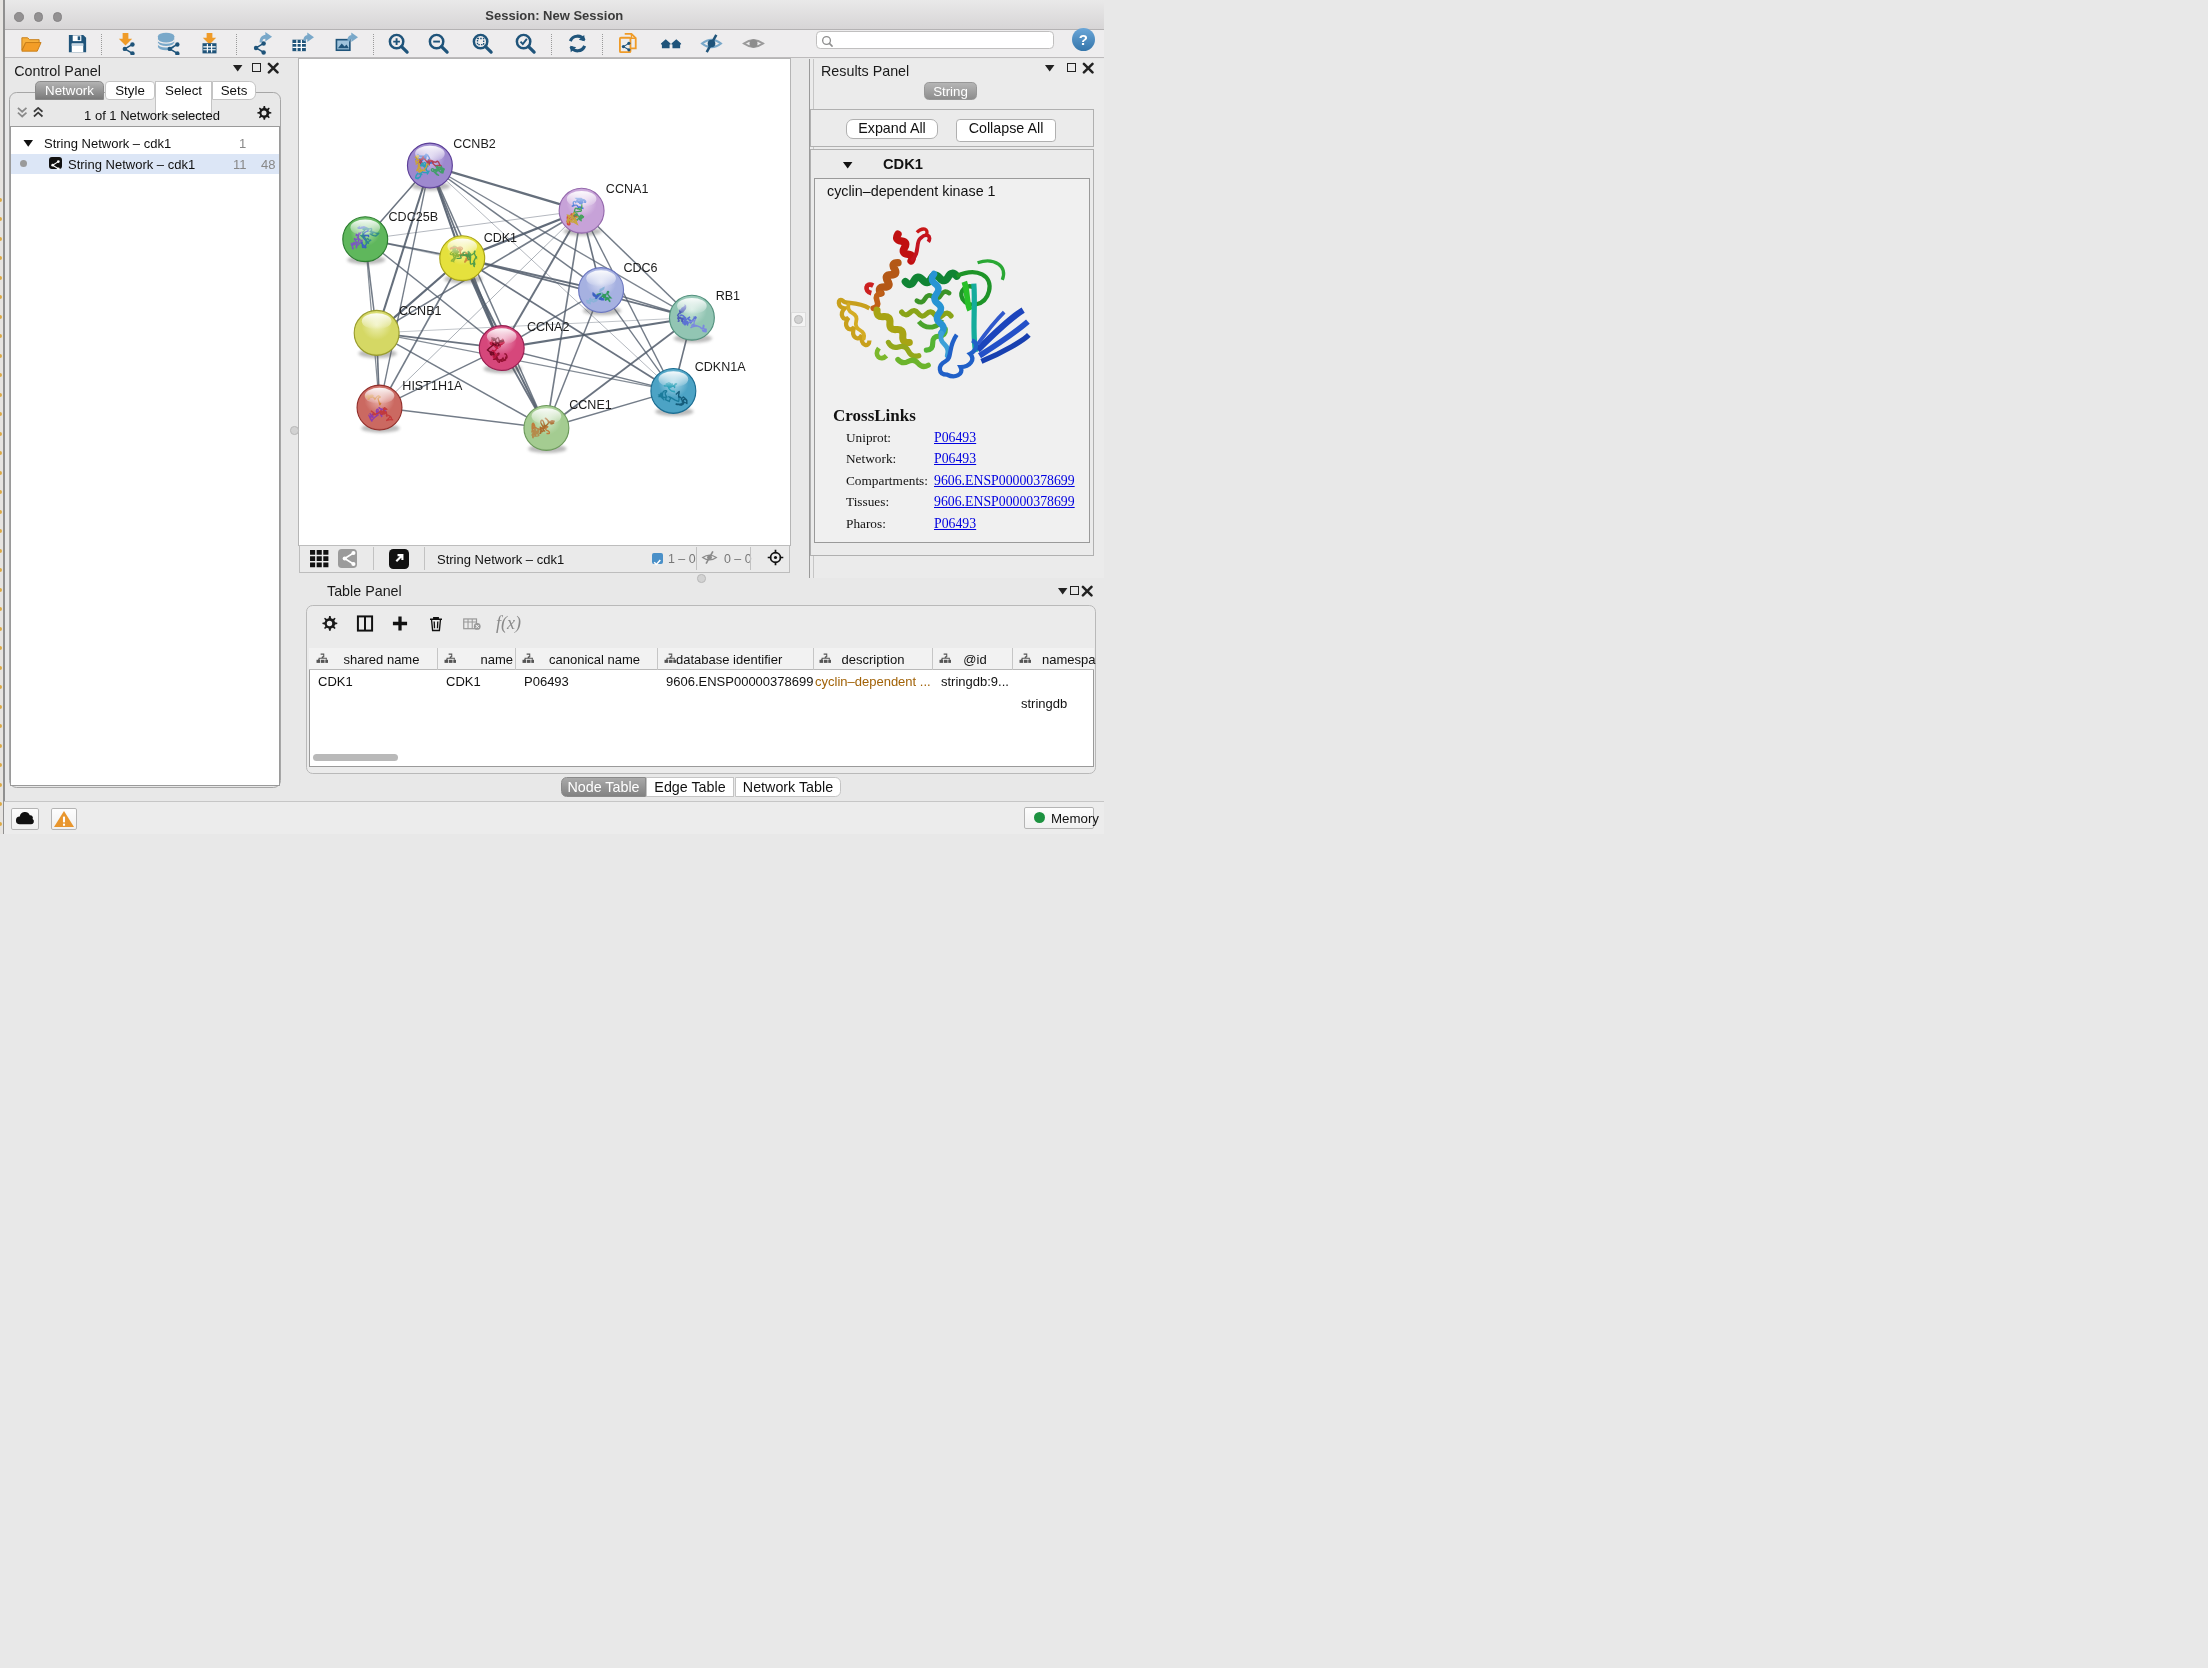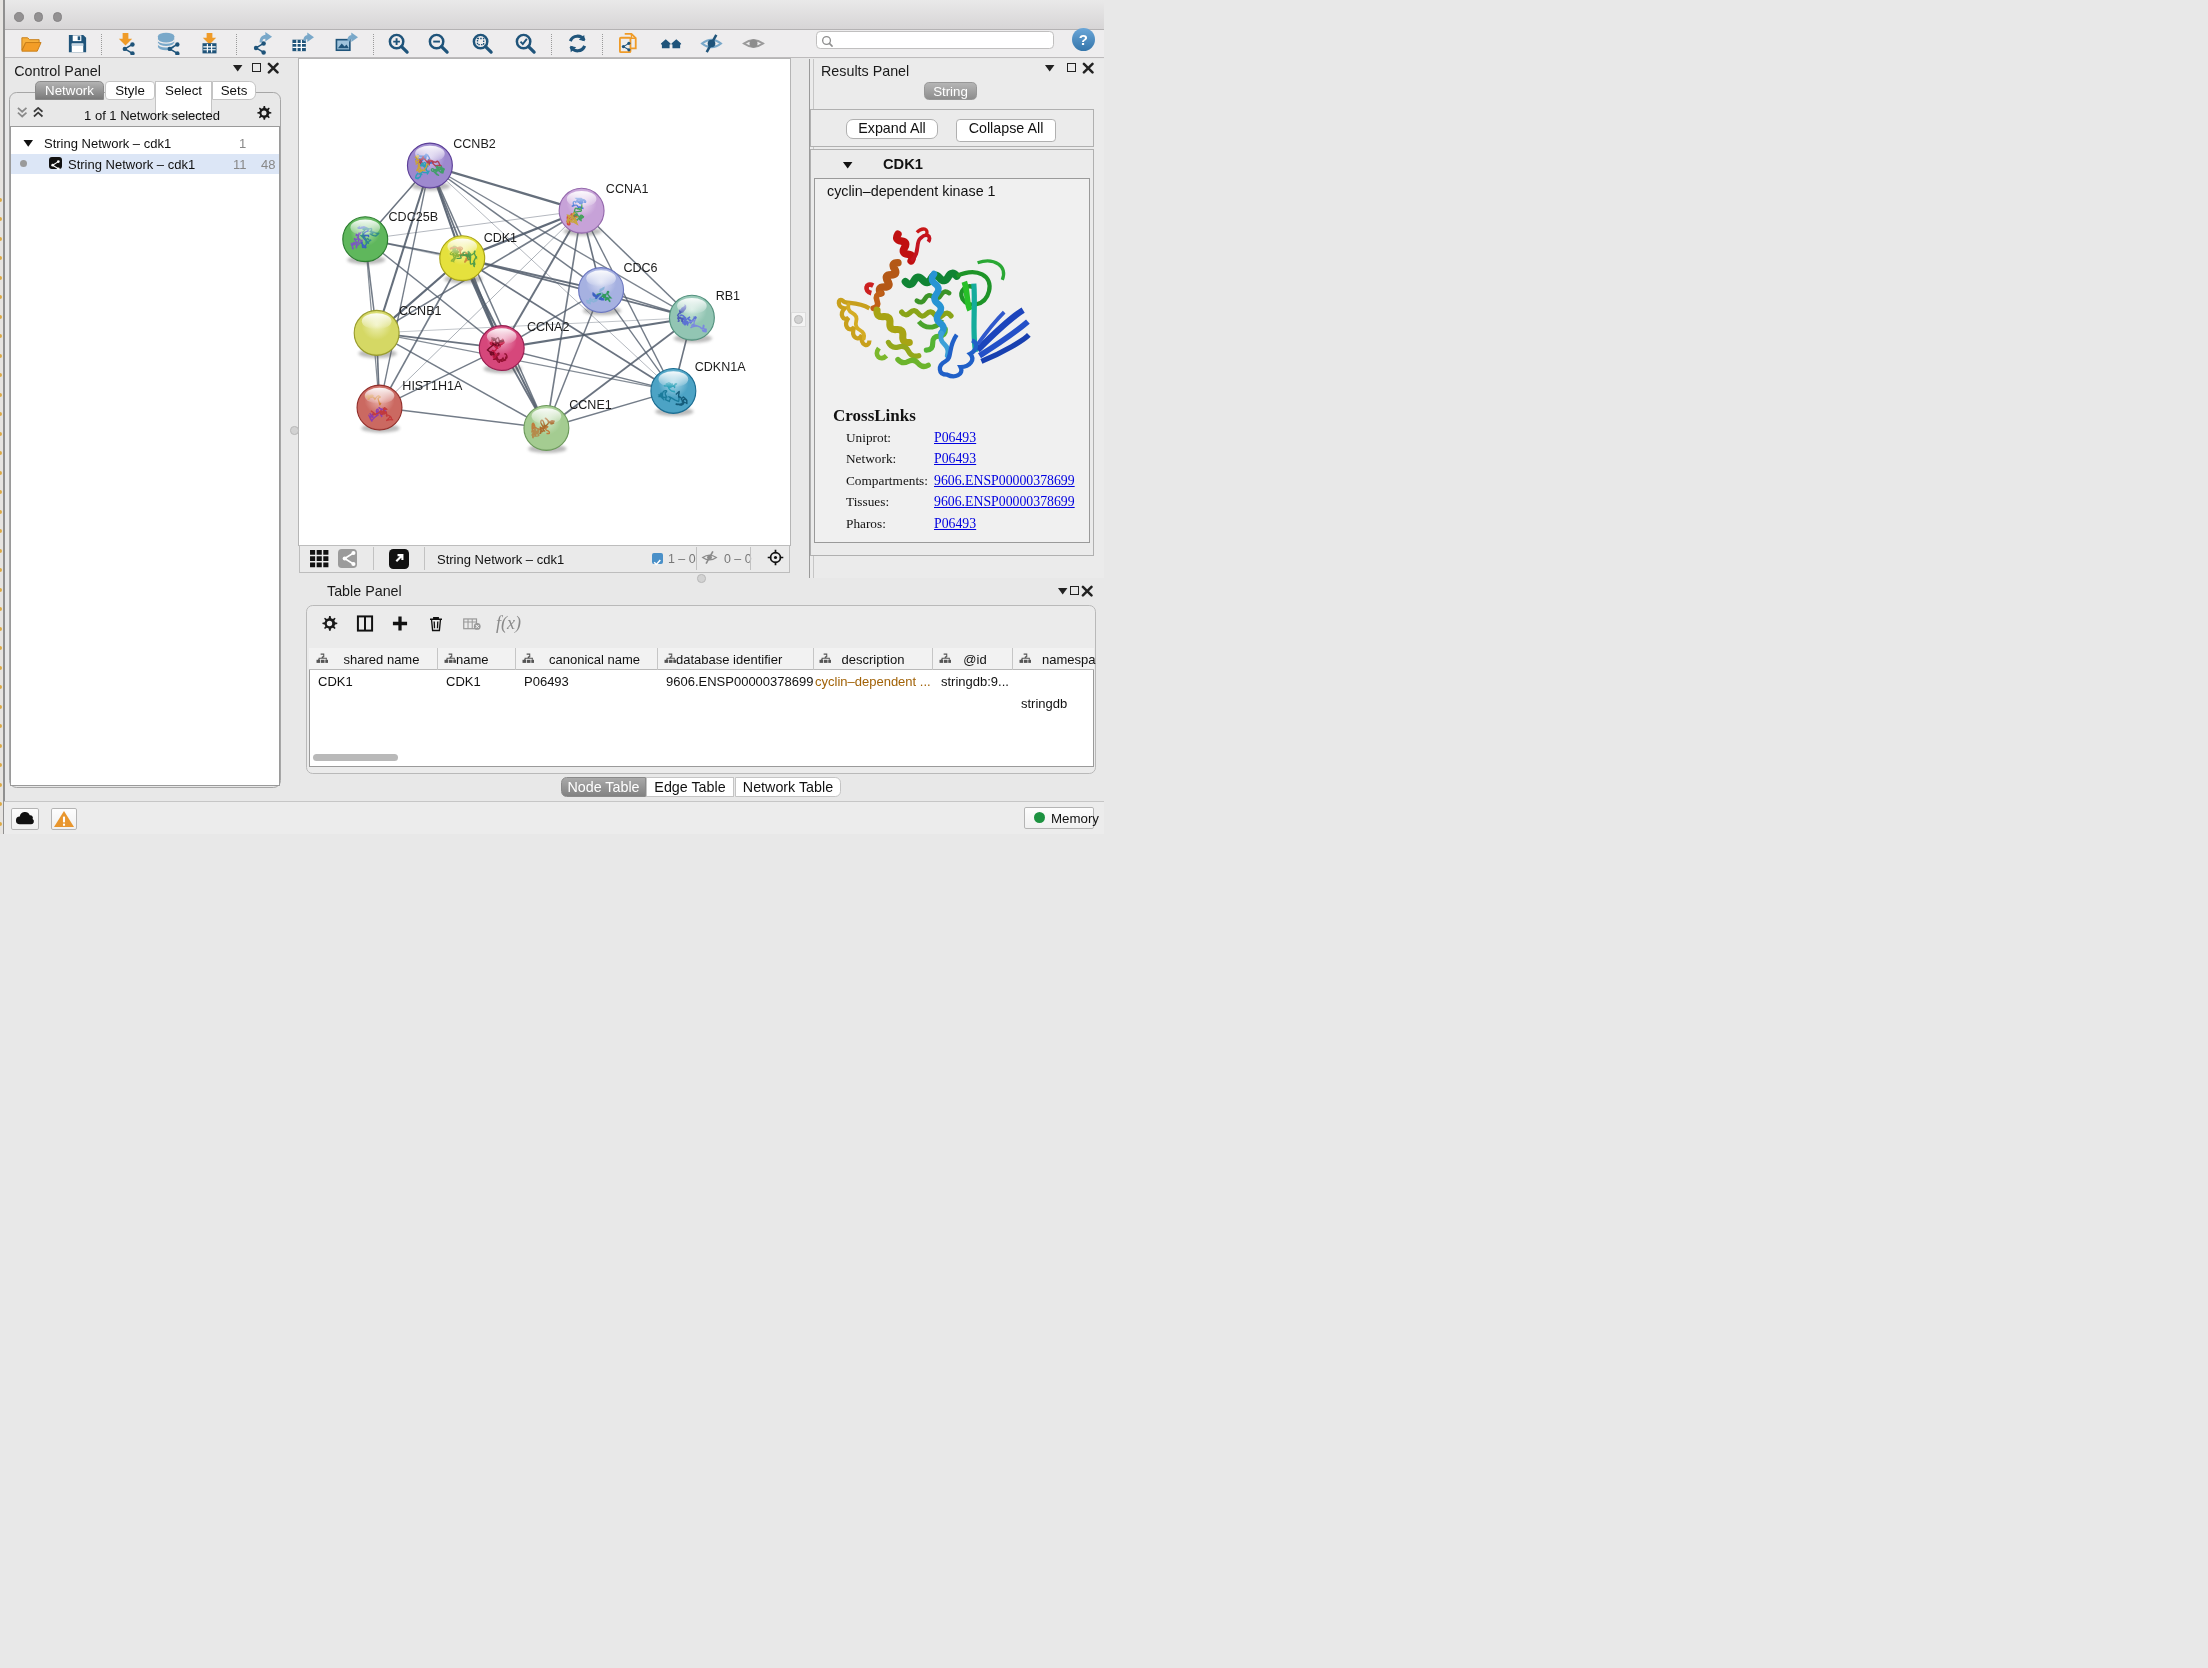--- a/index.html
+++ b/index.html
@@ -38,20 +38,21 @@
 <div class="abs" style="left:0;top:744px;width:2.4px;height:3.8px;border-radius:0 1.9px 1.9px 0;background:#ddab45"></div>
 <div class="abs" style="left:0;top:763px;width:2.4px;height:3.8px;border-radius:0 1.9px 1.9px 0;background:#ddab45"></div>
 <div class="abs" style="left:0;top:783px;width:2.4px;height:3.8px;border-radius:0 1.9px 1.9px 0;background:#ddab45"></div>
 <div class="abs" style="left:0;top:802px;width:2.4px;height:3.8px;border-radius:0 1.9px 1.9px 0;background:#ddab45"></div>
 <div class="abs" style="left:0;top:822px;width:2.4px;height:3.8px;border-radius:0 1.9px 1.9px 0;background:#ddab45"></div>
 <div class="abs" style="left:3.3px;top:0;width:1.4px;height:834px;background:#909090"></div>
 <div class="abs" style="left:4.8px;top:0;width:1099px;height:30px;background:linear-gradient(#e9e9e9,#d7d5d6);border-bottom:1px solid #b4b2b3">
 <div class="abs" style="left:9.5px;top:12.4px;width:9.5px;height:9.5px;border-radius:50%;background:#939192;border:0.5px solid #858384"></div>
 <div class="abs" style="left:29px;top:12.4px;width:9.5px;height:9.5px;border-radius:50%;background:#939192;border:0.5px solid #858384"></div>
 <div class="abs" style="left:48px;top:12.4px;width:9.5px;height:9.5px;border-radius:50%;background:#939192;border:0.5px solid #858384"></div>
+<div class="abs" style="left:0;top:7.6px;width:1099px;text-align:center;font-size:13px;font-weight:700;color:#3a3a3a">Session: New Session</div>
 </div>
 <div class="abs" style="left:4.8px;top:30px;width:1099px;height:28px;background:#eeedee;border-bottom:1px solid #bdbbbc">
     <div class="abs" style="left:96px;top:3.8px;width:0;height:21px;border-left:1.4px dotted #9a9a9a"></div>
     <div class="abs" style="left:231px;top:3.8px;width:0;height:21px;border-left:1.4px dotted #9a9a9a"></div>
     <div class="abs" style="left:368px;top:3.8px;width:0;height:21px;border-left:1.4px dotted #9a9a9a"></div>
     <div class="abs" style="left:546px;top:3.8px;width:0;height:21px;border-left:1.4px dotted #9a9a9a"></div>
     <div class="abs" style="left:597px;top:3.8px;width:0;height:21px;border-left:1.4px dotted #9a9a9a"></div>
     <svg class="ico" style="left:14.7px;top:2.4px" width="23" height="23" viewBox="0 0 24 24">
       <path d="M3 6 L9 6 L11 8 L21 8 L21 11 L7 11 L3 19 Z" fill="#f7b03c" stroke="#c87d18" stroke-width="1"></path>
       <path d="M7 11 L23 11 L19 20 L3 20 Z" fill="#f39d27" stroke="#c87d18" stroke-width="1"></path>
@@ -586,21 +587,21 @@
     <rect x="18" y="13" width="6" height="6" fill="#555"></rect>
   </svg>
 <div class="abs" style="left:328px;top:652px;width:107px;text-align:center;font-size:13px;color:#111;white-space:nowrap;overflow:hidden">shared name</div>
 <div class="abs" style="left:437px;top:648px;width:0;height:22.4px;border-left:1px solid #c6c6c6"></div>
 <svg class="abs" style="left:444px;top:653px" width="12.4" height="10.5" viewBox="0 0 24 20">
     <path d="M9 2 H15 V7 H13 V10 H6 V13 H4 M13 10 H20 V13 M12 7 V10" fill="none" stroke="#555" stroke-width="2"></path>
     <rect x="1" y="13" width="7" height="6" fill="#555"></rect>
     <rect x="9.5" y="13" width="7" height="6" fill="#555"></rect>
     <rect x="18" y="13" width="6" height="6" fill="#555"></rect>
   </svg>
-<div class="abs" style="left:456px;top:652px;width:57px;text-align:left;font-size:13px;color:#111;white-space:nowrap;overflow:hidden">name</div>
+<div class="abs" style="left:456px;top:652px;width:57px;text-align:right;font-size:13px;color:#111;white-space:nowrap;overflow:hidden">name</div>
 <div class="abs" style="left:515px;top:648px;width:0;height:22.4px;border-left:1px solid #c6c6c6"></div>
 <svg class="abs" style="left:522px;top:653px" width="12.4" height="10.5" viewBox="0 0 24 20">
     <path d="M9 2 H15 V7 H13 V10 H6 V13 H4 M13 10 H20 V13 M12 7 V10" fill="none" stroke="#555" stroke-width="2"></path>
     <rect x="1" y="13" width="7" height="6" fill="#555"></rect>
     <rect x="9.5" y="13" width="7" height="6" fill="#555"></rect>
     <rect x="18" y="13" width="6" height="6" fill="#555"></rect>
   </svg>
 <div class="abs" style="left:534px;top:652px;width:121px;text-align:center;font-size:13px;color:#111;white-space:nowrap;overflow:hidden">canonical name</div>
 <div class="abs" style="left:657px;top:648px;width:0;height:22.4px;border-left:1px solid #c6c6c6"></div>
 <svg class="abs" style="left:664px;top:653px" width="12.4" height="10.5" viewBox="0 0 24 20">

